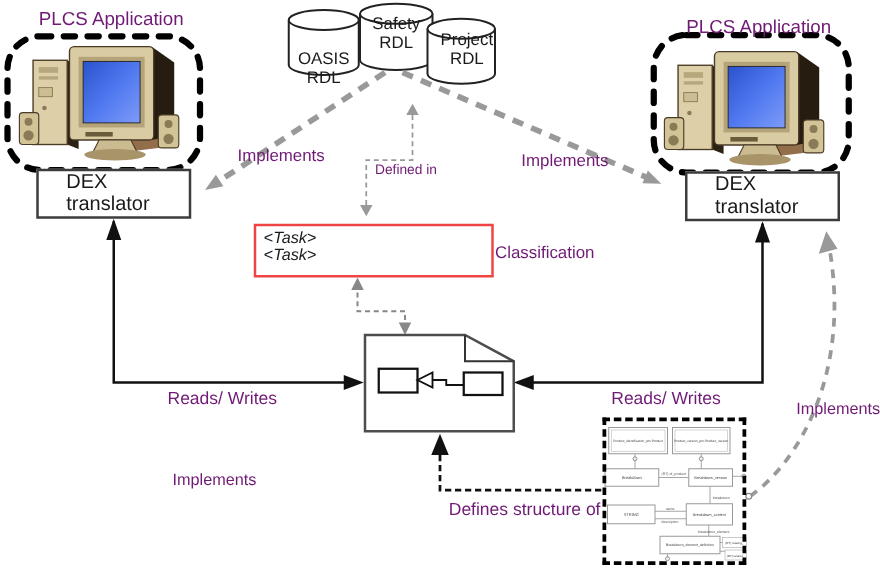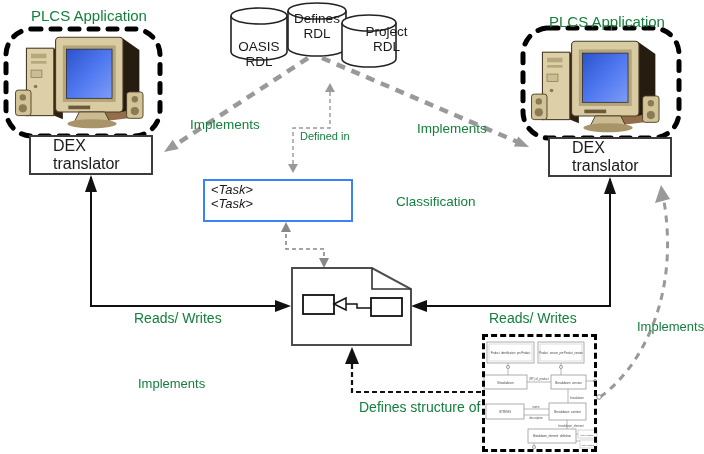--- a/index.html
+++ b/index.html
@@ -1,25 +1,25 @@
 <!DOCTYPE html>
 <html><head>
 <meta charset="utf-8">
 <style>
   html,body{margin:0;padding:0;background:#fff;}
   .canvas{position:relative;width:704px;height:454px;background:#fff;overflow:hidden;
           font-family:"Liberation Sans","DejaVu Sans",sans-serif;color:#1a1a1a;}
   svg.art{position:absolute;left:0;top:0;width:704px;height:454px;}
-  .lbl{position:absolute;white-space:nowrap;color:#15803d;}
+  .lbl{position:absolute;white-space:nowrap;color:#701a75;}
   .box{position:absolute;background:#fff;border:2px solid #3c3c3c;box-sizing:border-box;
        display:flex;align-items:center;justify-content:center;}
   .dex-box{font-size:16px;padding-left:22px;}
   .cyl-lbl{position:absolute;text-align:center;font-size:13.5px;line-height:15px;}
-  .task-box{position:absolute;left:203px;top:179px;width:150px;height:43px;background:#fff;
-            border:2px solid #3b82f6;box-sizing:border-box;font-size:13px;line-height:13.5px;
+  .task-box{position:absolute;left:203px;top:179px;width:192px;height:43px;background:#fff;
+            border:2px solid #ef4444;box-sizing:border-box;font-size:13px;line-height:13.5px;
             padding:2px 0 0 6px;}
   .task-box .ind{padding-left:8px;}
   .ital{font-style:italic;}
   .schema-border{position:absolute;left:482px;top:334px;width:115px;height:118px;
                  border:3px dashed #000;box-sizing:border-box;background:transparent;}
   .schema-title{position:absolute;left:506px;top:390px;font-size:15.5px;color:#222;}
 </style>
 </head>
 <body>
 
@@ -183,24 +183,24 @@
 </svg>
 
 <div class="lbl" style="left:31px;top:7px;font-size:15px;">PLCS Application</div>
 <div class="lbl" style="left:549px;top:13px;font-size:15px;">PLCS Application</div>
 
 <div class="cyl-lbl" style="left:231px;top:15px;width:56px;margin-top:24px;">
   <div>OASIS</div>
   <div>RDL</div>
 </div>
 <div class="cyl-lbl" style="left:288px;top:11px;width:58px;">
-  <div>Defines</div>
+  <div>Safety</div>
   <div>RDL</div>
 </div>
-<div class="cyl-lbl" style="left:361px;top:24px;width:51px;">
+<div class="cyl-lbl" style="left:348px;top:24px;width:51px;">
   <div>Project</div>
   <div>RDL</div>
 </div>
 
 <div class="box dex-box" style="left:29px;top:135px;width:124px;height:40px;">
   <span>DEX translator</span>
 </div>
 <div class="box dex-box" style="left:548px;top:137px;width:124px;height:40px;">
   <span>DEX translator</span>
 </div>

